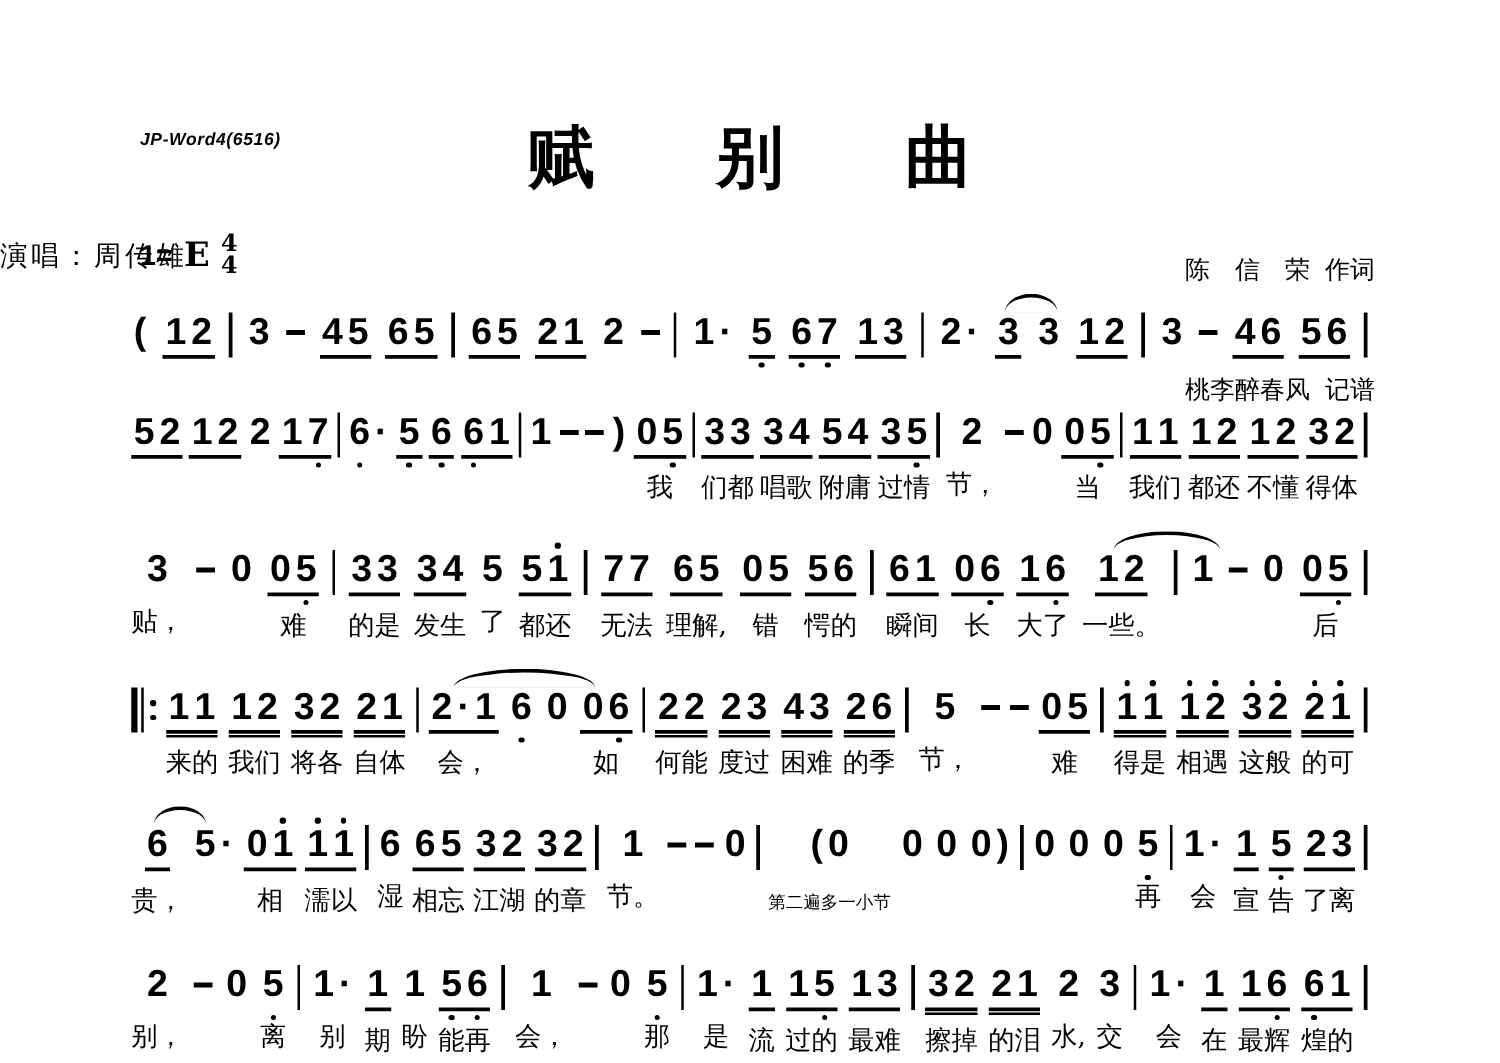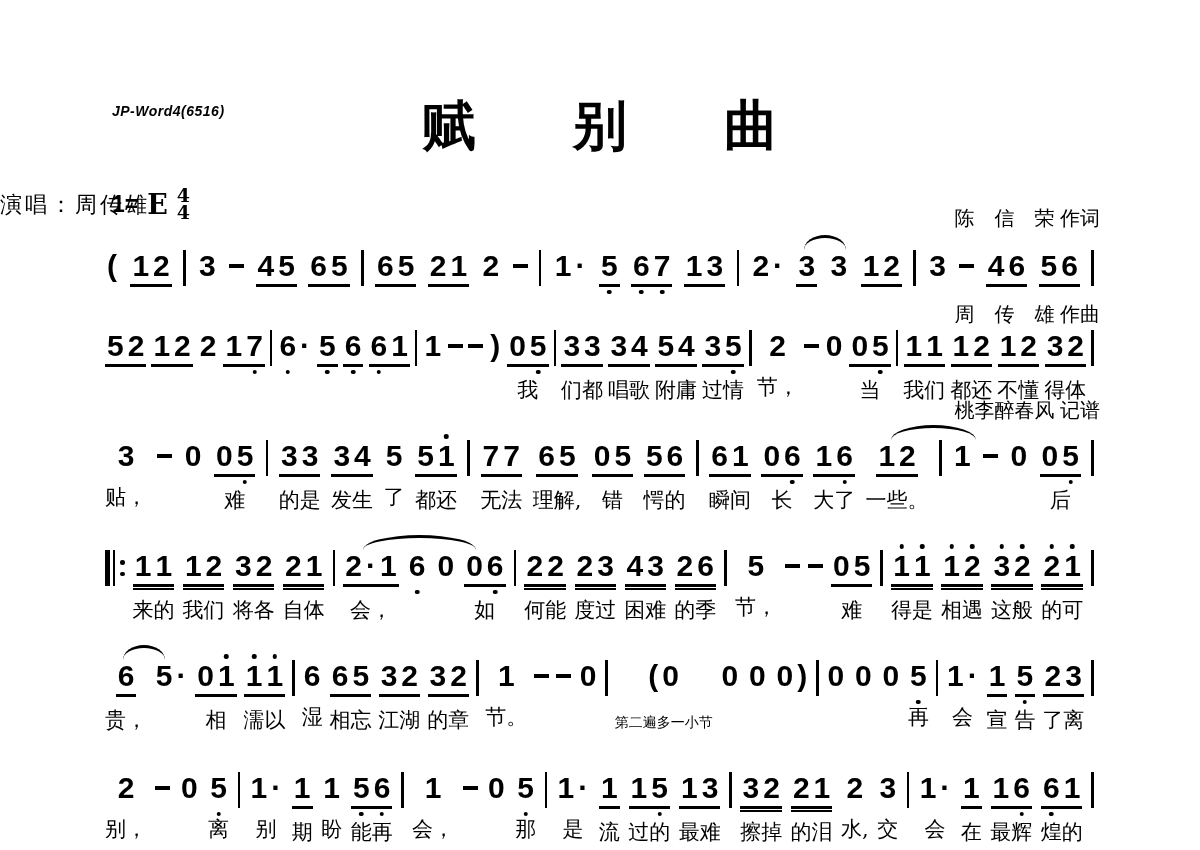--- a/index.html
+++ b/index.html
@@ -23,21 +23,21 @@
     letter-spacing:97px;text-indent:97px;
     white-space:nowrap;
   }
   .subtitle{
     position:absolute;top:190px;left:0;width:100%;
     font-family:"DejaVu Serif",serif;
     font-size:22px;letter-spacing:3px;
   }
   .credits{
     position:absolute;top:138px;right:100px;
-    font-family:Liberation Sans, sans-serif;
+    font-family:Liberation Mono, monospace;
     font-size:20px;line-height:32px;
     text-align:left;white-space:pre;
   }
   .keysig{
     position:absolute;left:112px;top:184px;
     display:flex;align-items:center;gap:9px;height:40px;
   }
   .keysig .prefix{font-size:23px;font-weight:bold;}
   .keysig .letter{font-size:27px;font-weight:bold;font-family:"DejaVu Serif",serif;}
   .keysig .frac{
@@ -95,21 +95,20 @@
 <body>
 
 <div class="watermark">JP-Word4(6516)</div>
 
 <div class="title">赋别曲</div>
 
 <div class="subtitle">演唱：周传雄</div>
 
 <div class="credits">
   <div>陈　信　荣 作词</div>
-  <div>周　传　雄 作曲</div>
   <div>桃李醉春风 记谱</div>
 </div>
 
 <div class="keysig">
   <span class="prefix">1=</span>
   <span class="letter">E</span>
   <span class="frac">
     <span>4</span>
     <span>4</span>
   </span>

